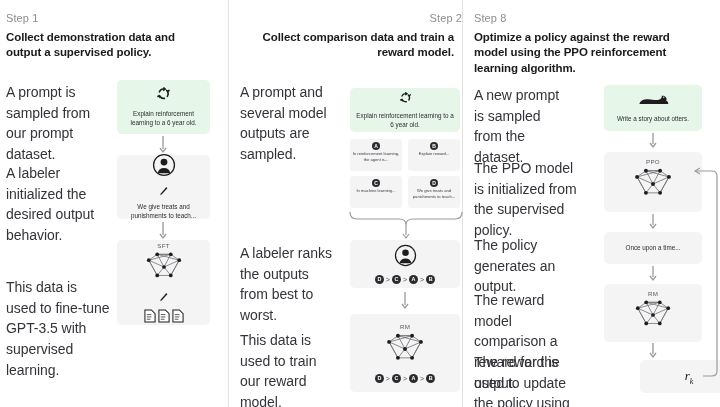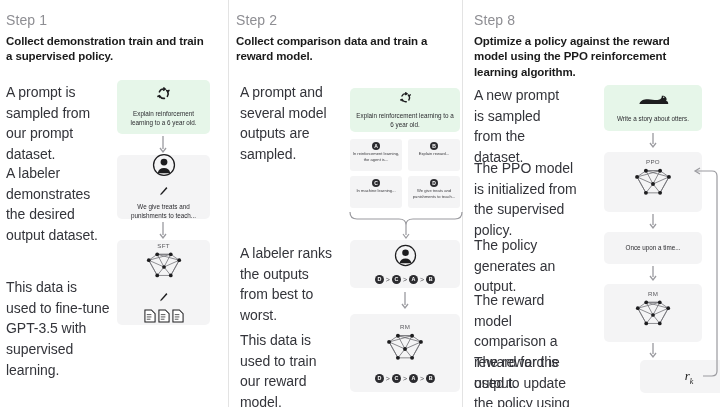--- a/index.html
+++ b/index.html
@@ -16,34 +16,34 @@
     width: 720px; height: 407px;
     background: #ffffff;
   }
   .col {
     position: absolute;
     top: 0;
     height: 407px;
     padding: 8px 0 0 0;
   }
   #col1 { left: 0;   width: 228px; padding-left: 6px;  }
-  #col2 { left: 228px; width: 234px; padding-left: 8px; }
+  #col2 { left: 228px; width: 234px; padding-left: 21px; text-align: right; }
   #col3 { left: 462px; width: 258px; padding-left: 12px; }
 
   .divider {
     position: absolute;
     top: 0;
     width: 1px; height: 407px;
     background: #e3e3e3;
   }
   #div1 { left: 228px; }
   #div2 { left: 462px; }
 
   .step-label {
-    font-size: 14px;
+    font-size: 11px;
     color: #8e8e93;
     letter-spacing: .1px;
     margin: 4px 0 6px 0;
     font-weight: 400;
   }
   .step-title {
     font-size: 11.5px;
     font-weight: 700;
     line-height: 1.33;
     color: #1a1a1a;
@@ -123,25 +123,25 @@
 </head>
 <body>
 
 <div id="page">
 
   <div class="divider" id="div1"></div>
   <div class="divider" id="div2"></div>
 
   <div class="col" id="col1">
     <div class="step-label">Step 1</div>
-    <div class="step-title">Collect demonstration train and train a supervised policy.</div>
+    <div class="step-title">Collect demonstration data and output a supervised policy.</div>
   </div>
 
   <div class="caption" style="position:absolute;left:6px;top:82px;width:100px;">A prompt is sampled from our prompt dataset.</div>
-  <div class="caption" style="position:absolute;left:6px;top:163px;width:102px;">A labeler demonstrates the desired output dataset.</div>
+  <div class="caption" style="position:absolute;left:6px;top:163px;width:102px;">A labeler initialized the desired output behavior.</div>
   <div class="caption" style="position:absolute;left:6px;top:277px;width:104px;">This data is used to fine-tune GPT-3.5 with supervised learning.</div>
 
   <div class="gbox green" style="left:117px;top:80px;width:93px;height:54px;">
     <span style="margin-bottom:5px;">
       <svg width="15" height="15" viewBox="0 0 24 24" fill="none" stroke="#1d1d1f" stroke-width="2.6" stroke-linecap="round">
         <path d="M5.5 9.3 A7.2 7.2 0 0 1 12 4.8"></path>
         <path d="M18.6 9.0 A7.2 7.2 0 0 1 18.2 16.6"></path>
         <path d="M13.4 19.8 A7.2 7.2 0 0 1 6.2 16.2"></path>
         <path d="M12.4 3.2 L14.6 5.0 L12.2 6.6"></path>
         <path d="M17.1 7.2 L19.0 9.1 L20.7 7.1"></path>

